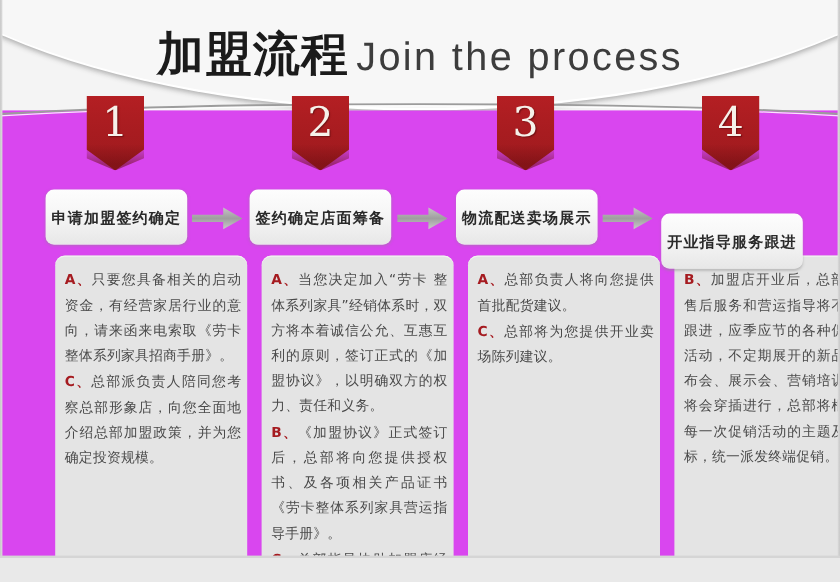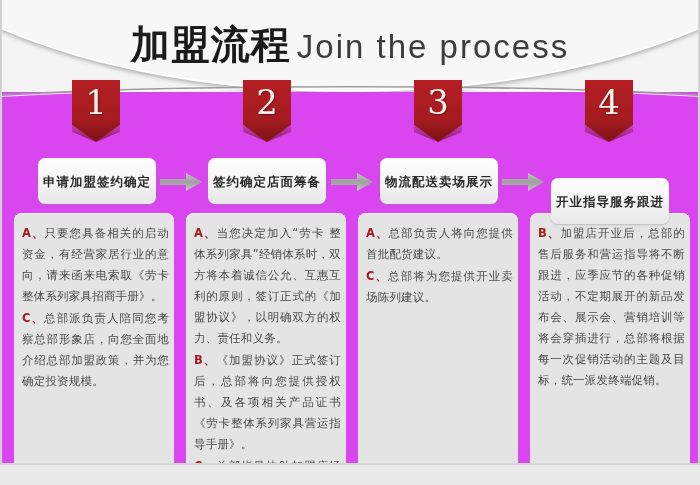--- a/index.html
+++ b/index.html
@@ -176,20 +176,21 @@
   .panel {
     position: absolute;
     top: 213px;
     width: 160px;
     height: 258px;
     border-radius: 8px;
     background: #e4e4e4;
     box-shadow: inset 0 1px 0 #f2f2f2;
     overflow: hidden;
     z-index: 5;
+    margin-left: 32px;
   }
   .panel-inner {
     padding: 10px 5px 8px 8px;
   }
   .para {
     font-size: 11.5px;
     line-height: 21px;
     color: #4a4a4a;
     margin: 0 0 1px 0;
     text-align: justify;

